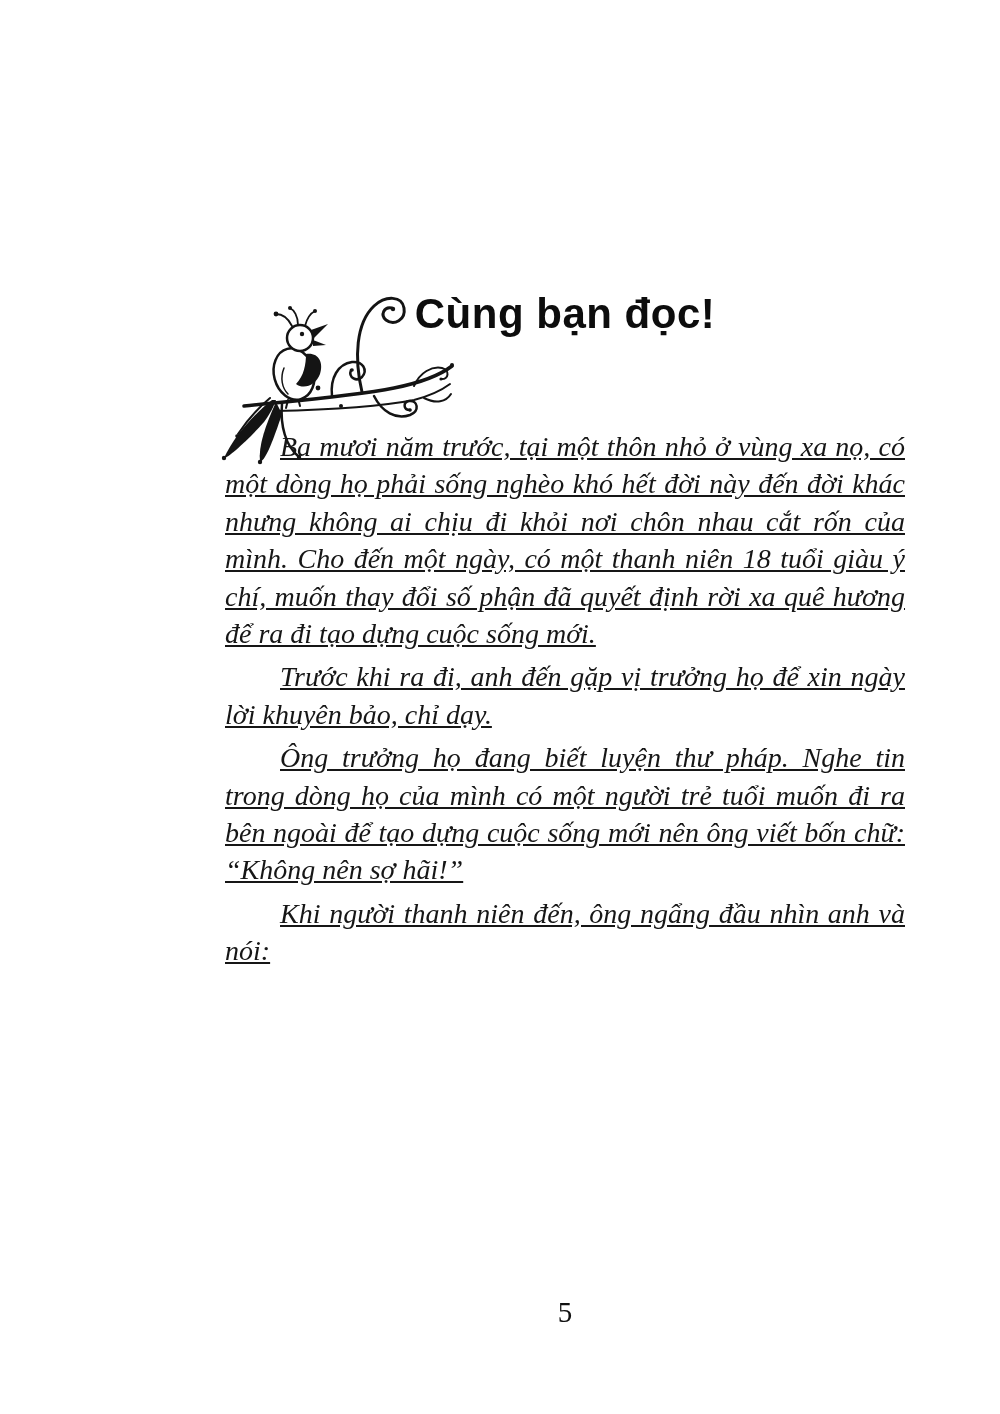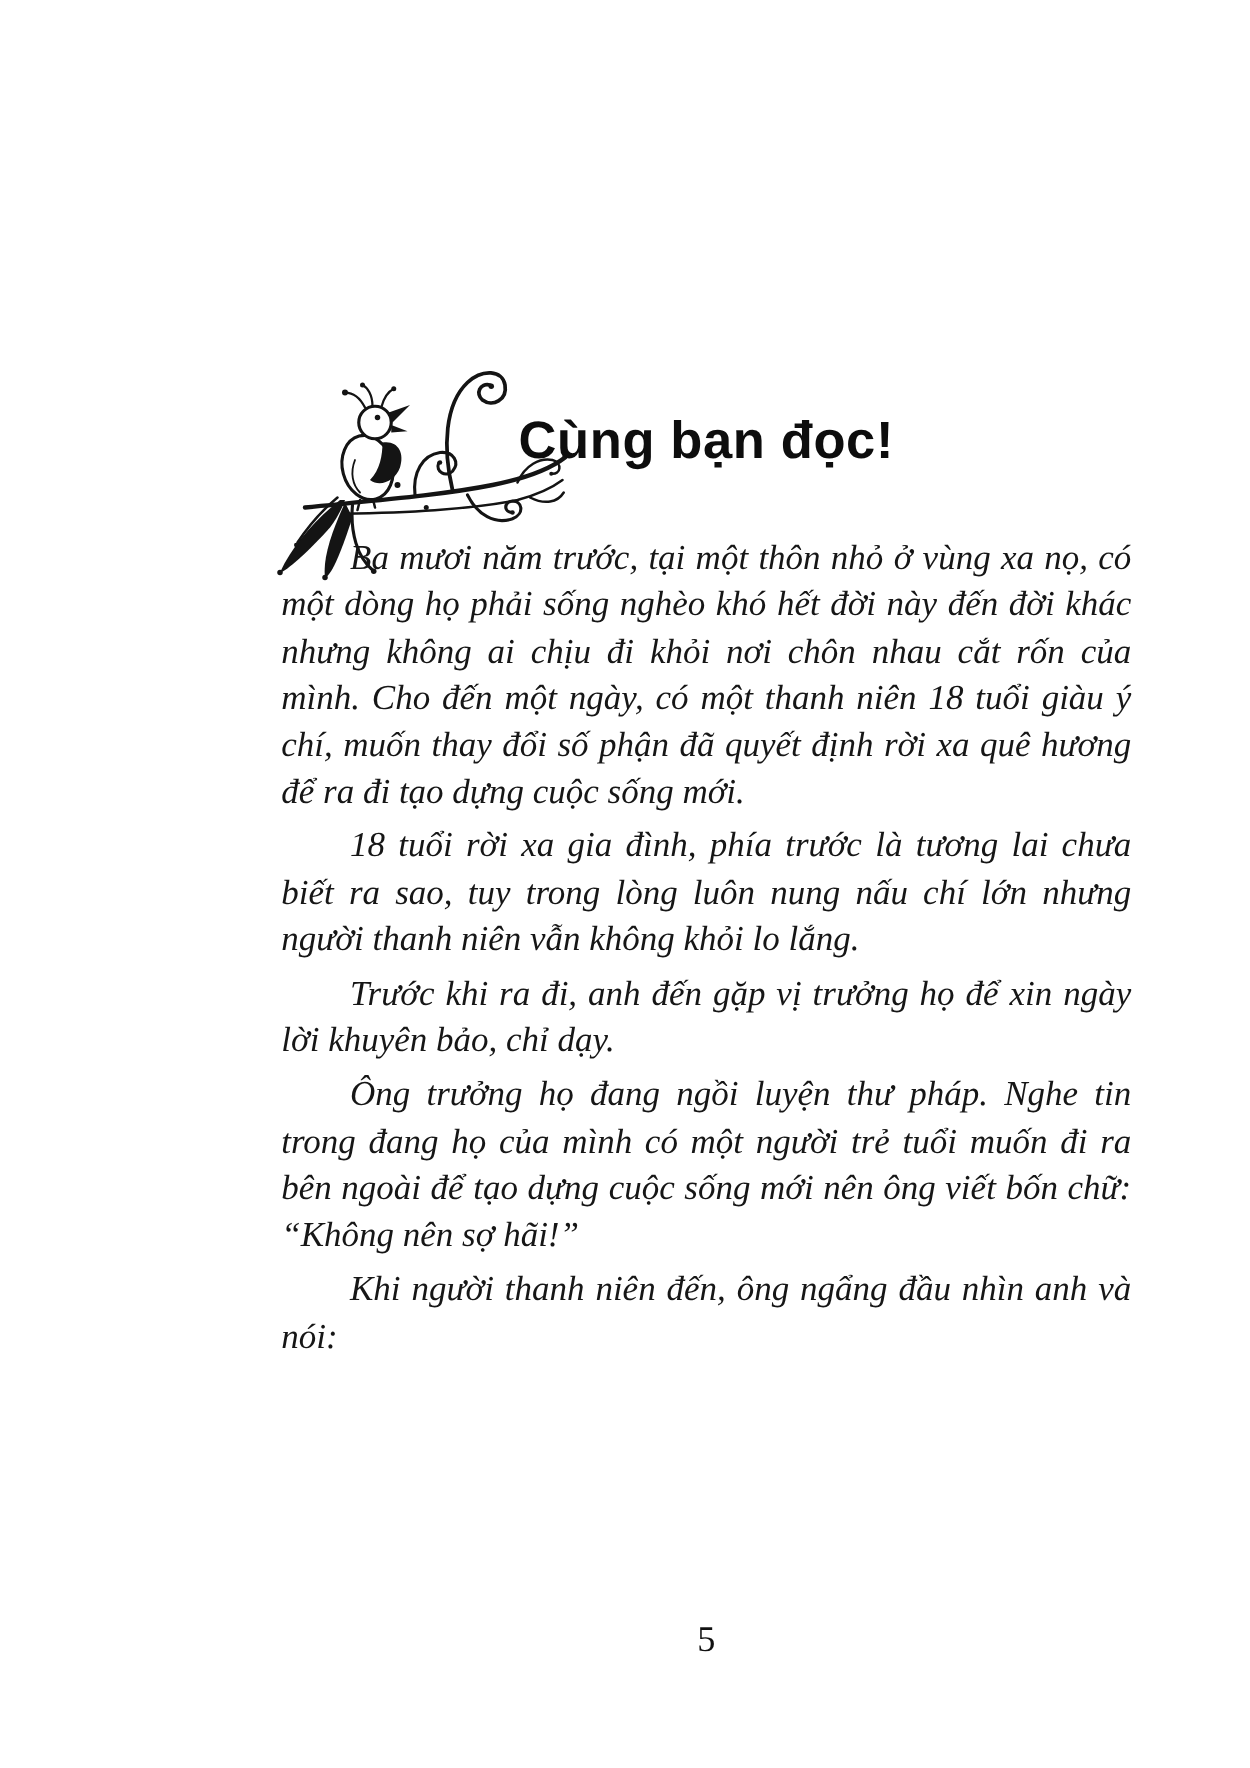--- a/index.html
+++ b/index.html
@@ -17,41 +17,40 @@
     top: 290px;
     left: 225px;
     width: 680px;
     text-align: center;
     font-family: "Liberation Sans", sans-serif;
     font-weight: 700;
     font-size: 42px;
     letter-spacing: 0.5px;
     color: #0d0d0d;
     white-space: nowrap;
-    margin-top: 38px;
   }
   .ornament {
     position: absolute;
     left: 214px;
     top: 288px;
     width: 240px;
     height: 180px;
   }
   .body-text {
     position: absolute;
     top: 428px;
     left: 225px;
     width: 680px;
     font-style: italic;
     font-size: 28px;
     line-height: 37.4px;
     text-align: justify;
     color: #161616;
   }
-  .body-text p { margin: 0 0 6px 0; text-indent: 55px; }
+  .body-text p { margin: 0 0 6px 0; text-indent: 55px; text-decoration: underline; }
   .page-number {
     position: absolute;
     top: 1296px;
     left: 225px;
     width: 680px;
     text-align: center;
     font-size: 29px;
     color: #111;
   }
 </style>
@@ -105,21 +104,20 @@
 
     <path d="M92,66 C104,64 110,74 106,86 C102,97 90,102 82,96 C90,88 92,76 92,66 Z" fill="#141414" stroke="none"></path>
 
     <path d="M70,80 C66,90 68,100 74,106" stroke-width="1.5"></path>
   </svg>
 
   <div class="chapter-title">Cùng bạn đọc!</div>
 
   <div class="body-text">
     <p>Ba mươi năm trước, tại một thôn nhỏ ở vùng xa nọ, có một dòng họ phải sống nghèo khó hết đời này đến đời khác nhưng không ai chịu đi khỏi nơi chôn nhau cắt rốn của mình. Cho đến một ngày, có một thanh niên 18 tuổi giàu ý chí, muốn thay đổi số phận đã quyết định rời xa quê hương để ra đi tạo dựng cuộc sống mới.</p>
-    <p>18 tuổi rời xa gia đình, phía trước là tương lai chưa biết ra sao, tuy trong lòng luôn nung nấu chí lớn nhưng người thanh niên vẫn không khỏi lo lắng.</p>
     <p>Trước khi ra đi, anh đến gặp vị trưởng họ để xin ngày lời khuyên bảo, chỉ dạy.</p>
-    <p>Ông trưởng họ đang ngồi luyện thư pháp. Nghe tin trong đang họ của mình có một người trẻ tuổi muốn đi ra bên ngoài để tạo dựng cuộc sống mới nên ông viết bốn chữ: “Không nên sợ hãi!”</p>
+    <p>Ông trưởng họ đang biết luyện thư pháp. Nghe tin trong dòng họ của mình có một người trẻ tuổi muốn đi ra bên ngoài để tạo dựng cuộc sống mới nên ông viết bốn chữ: “Không nên sợ hãi!”</p>
     <p>Khi người thanh niên đến, ông ngẩng đầu nhìn anh và nói:</p>
   </div>
 
   <div class="page-number">5</div>
 
 </div>
 
 </body></html>

